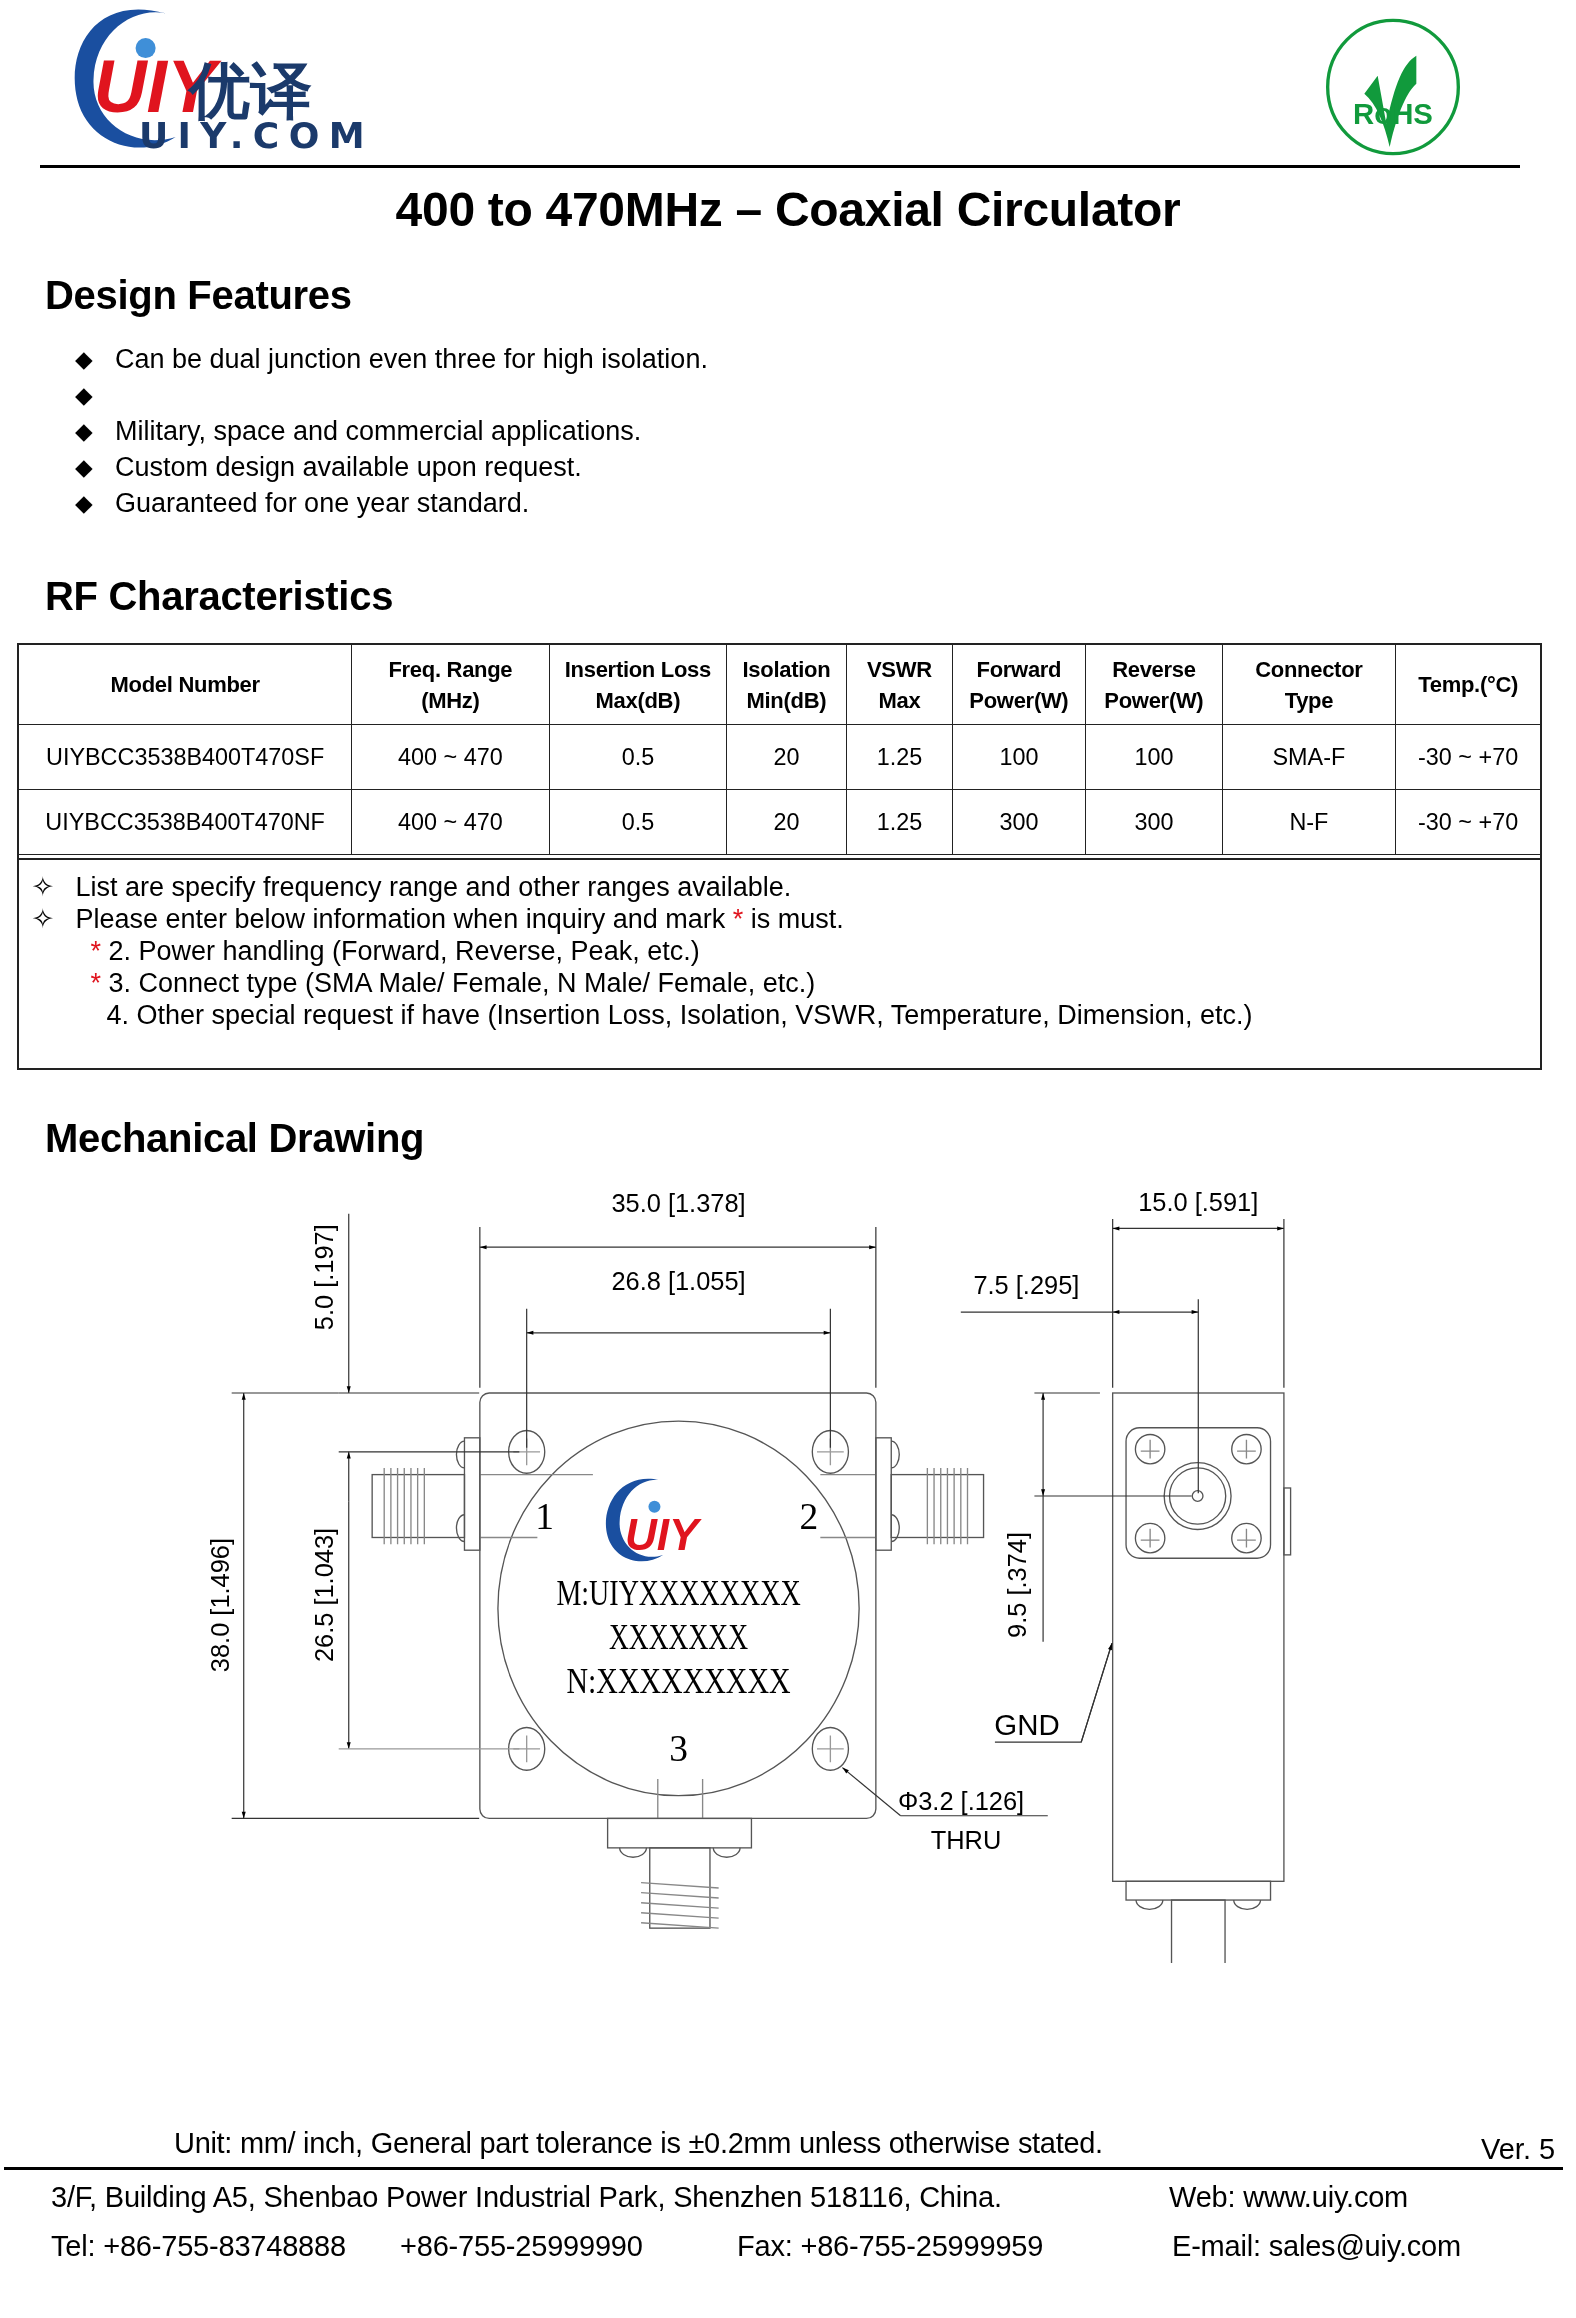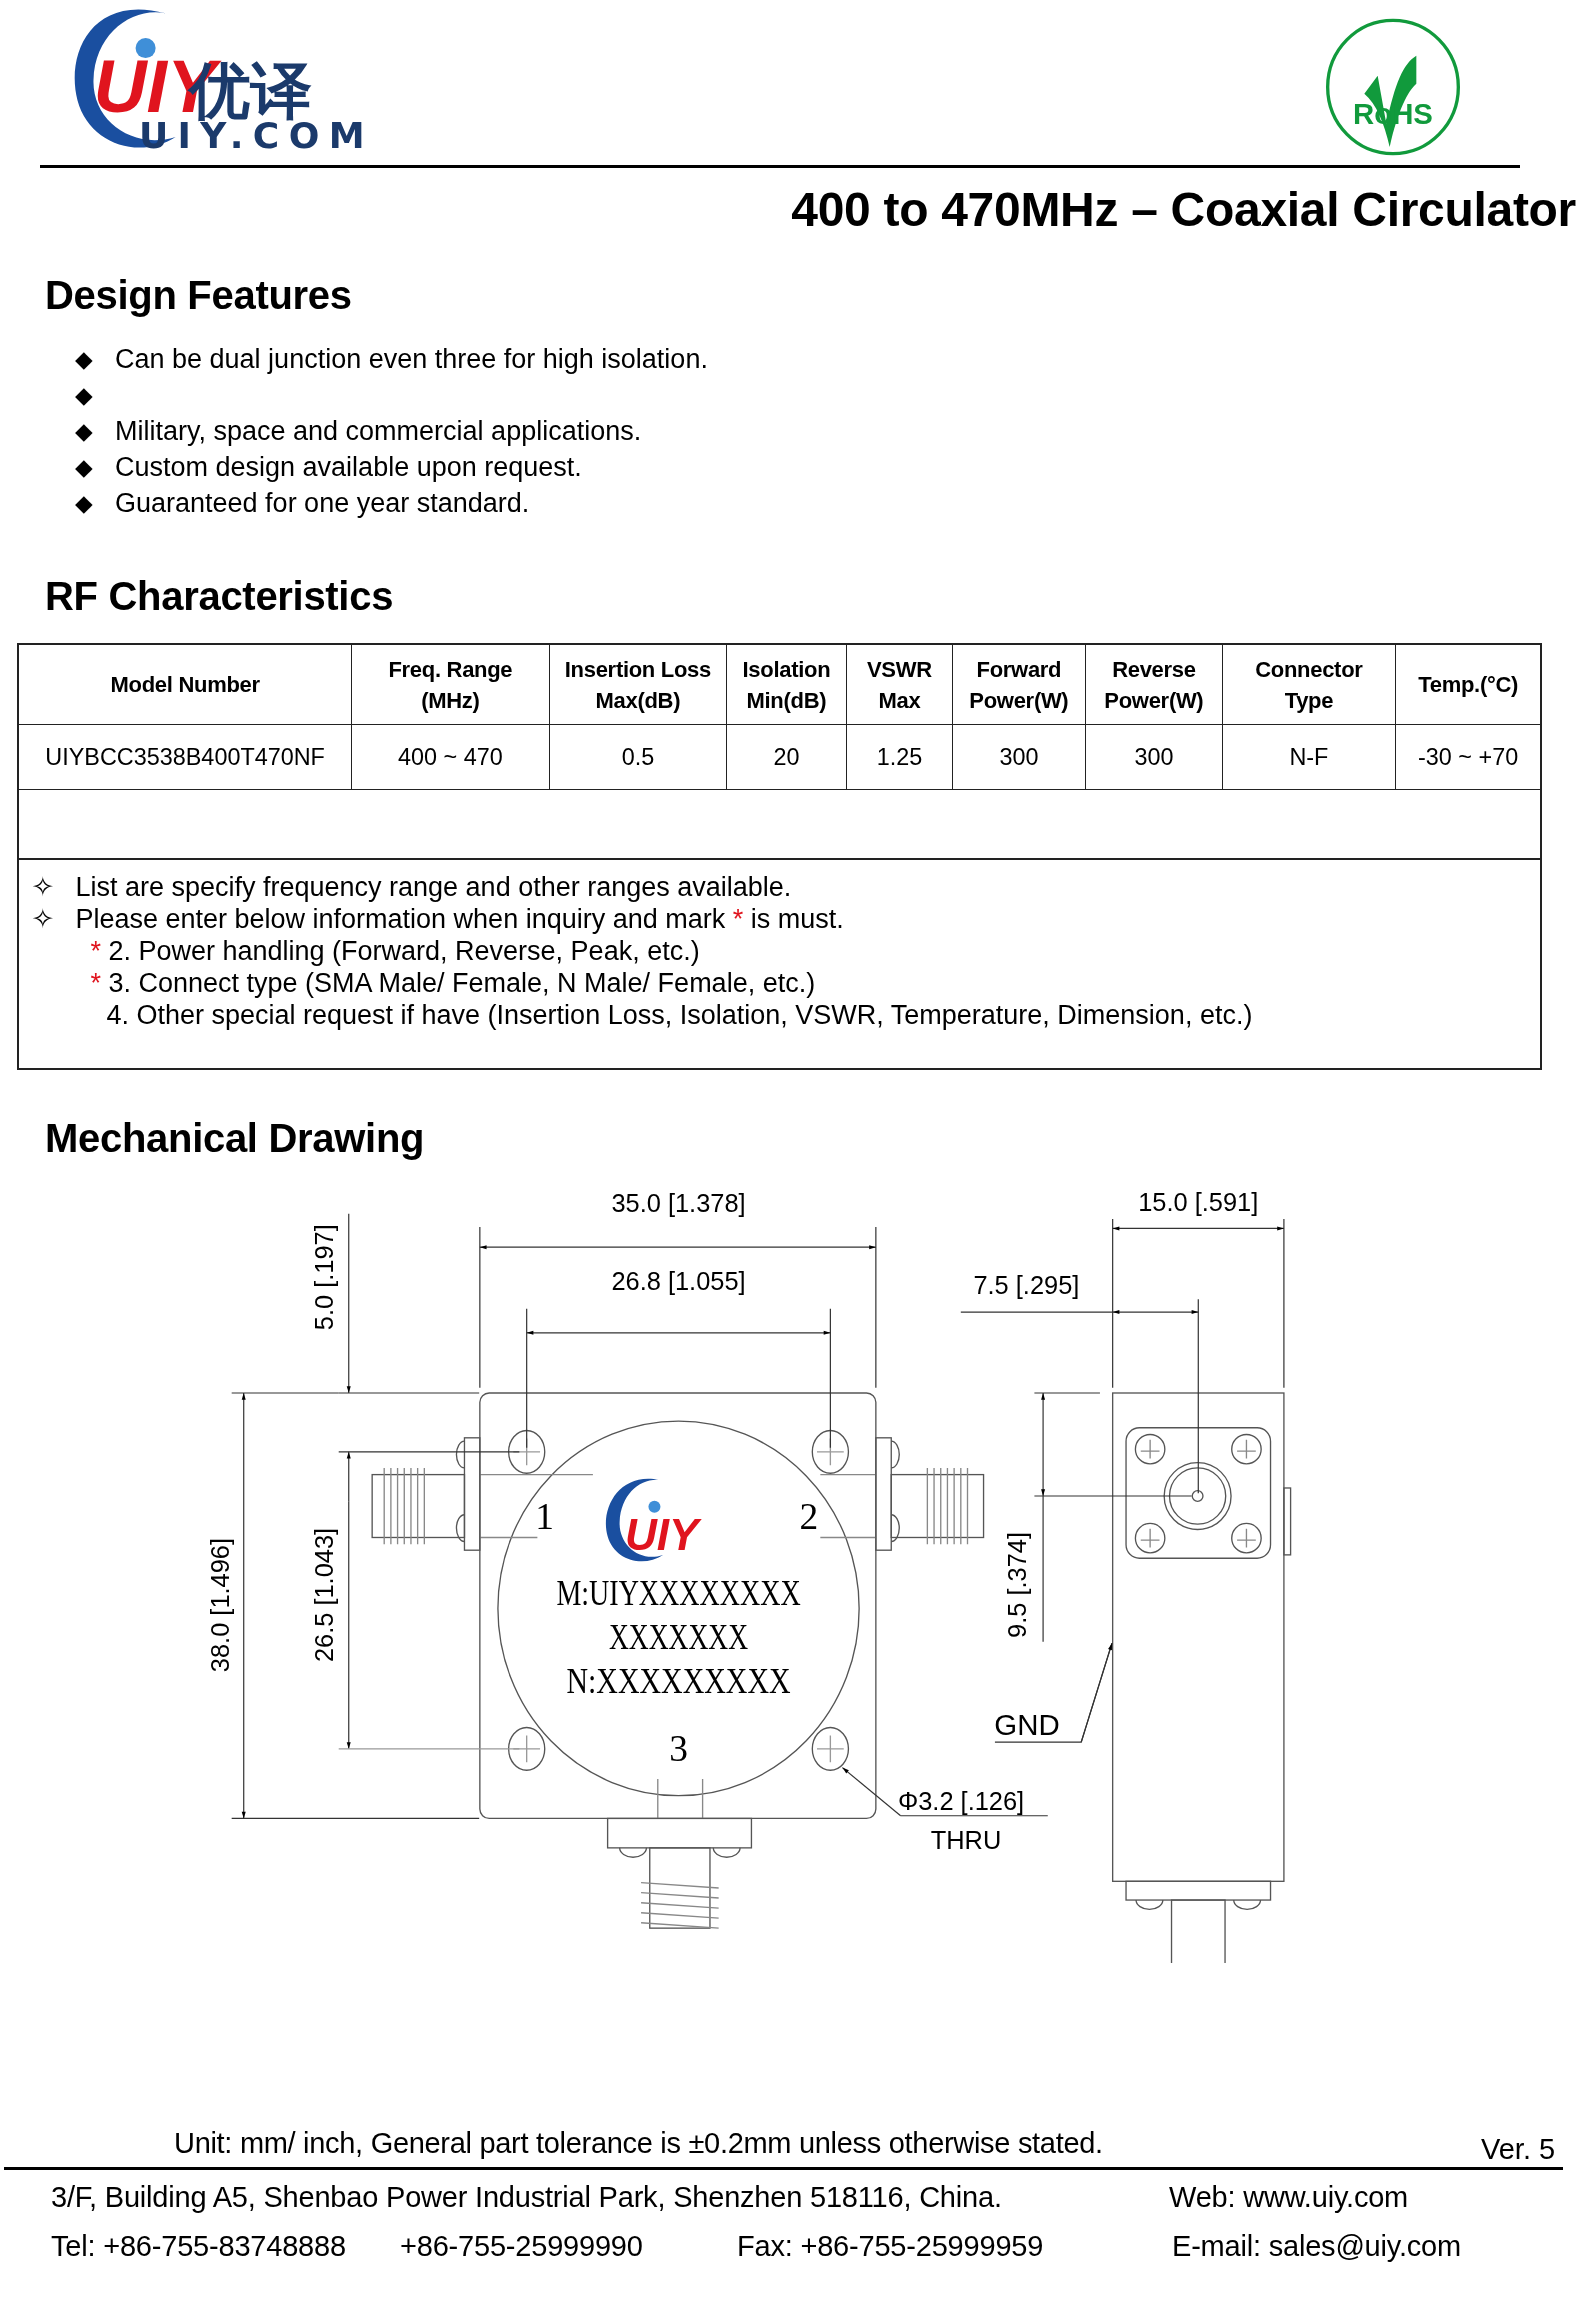--- a/index.html
+++ b/index.html
@@ -1,21 +1,21 @@
 <!DOCTYPE html>
 <html style="font-size:10.7px"><head>
 <meta charset="utf-8">
 <style>
   html, body { margin:0; padding:0; background:#ffffff; }
   body { width:1576px; height:2319px; position:relative; overflow:hidden; font-family:"Liberation Sans", sans-serif; color:#000; }
   .abs { position:absolute; }
   #logo { left:52px; top:0px; width:401px; height:157px; }
   #rohs { left:1323px; top:17.4px; width:140px; height:140px; }
   #header-rule { left:40px; top:165px; width:1480px; height:2.7px; background:#000; }
-  #title { left:0; width:1576px; top:182px; text-align:right; font-weight:bold; font-size:48px; letter-spacing:-0.3px; }
+  #title { left:0; width:1576px; top:182px; text-align:center; font-weight:bold; font-size:48px; letter-spacing:-0.3px; }
   .h2 { font-weight:bold; font-size:40px; left:45px; letter-spacing:-0.3px; }
   #design-h { top:273px; }
   #features { left:75px; top:341px; margin:0; padding:0; list-style:none; font-size:27px; }
   #features li { height:36px; line-height:36px; display:flex; align-items:center; }
   #features .diamond { width:40px; font-size:23px; display:inline-block; }
   #rf-h { top:574px; }
   #rf-table { left:17.4px; top:643px; width:1525px; height:427px; border:2px solid #222; box-sizing:border-box; }
   table.spec { border-collapse:collapse; width:100%; table-layout:fixed; }
   table.spec th, table.spec td { border:1.3px solid #222; text-align:center; vertical-align:middle; padding:0; }
   table.spec th { font-weight:bold; font-size:22px; line-height:31px; height:79px; letter-spacing:-0.3px; }
@@ -110,20 +110,31 @@
       <th><span>Freq. Range</span><br><span>(MHz)</span></th>
       <th><span>Insertion Loss</span><br><span>Max(dB)</span></th>
       <th><span>Isolation</span><br><span>Min(dB)</span></th>
       <th><span>VSWR</span><br><span>Max</span></th>
       <th><span>Forward</span><br><span>Power(W)</span></th>
       <th><span>Reverse</span><br><span>Power(W)</span></th>
       <th><span>Connector</span><br><span>Type</span></th>
       <th><span>Temp.(°C)</span></th>
     </tr>
     <tr>
+      <td>UIYBCC3538B400T470SF</td>
+      <td>400 ~ 470</td>
+      <td>0.5</td>
+      <td>20</td>
+      <td>1.25</td>
+      <td>100</td>
+      <td>100</td>
+      <td>SMA-F</td>
+      <td>-30 ~ +70</td>
+    </tr>
+    <tr>
       <td>UIYBCC3538B400T470NF</td>
       <td>400 ~ 470</td>
       <td>0.5</td>
       <td>20</td>
       <td>1.25</td>
       <td>300</td>
       <td>300</td>
       <td>N-F</td>
       <td>-30 ~ +70</td>
     </tr>

